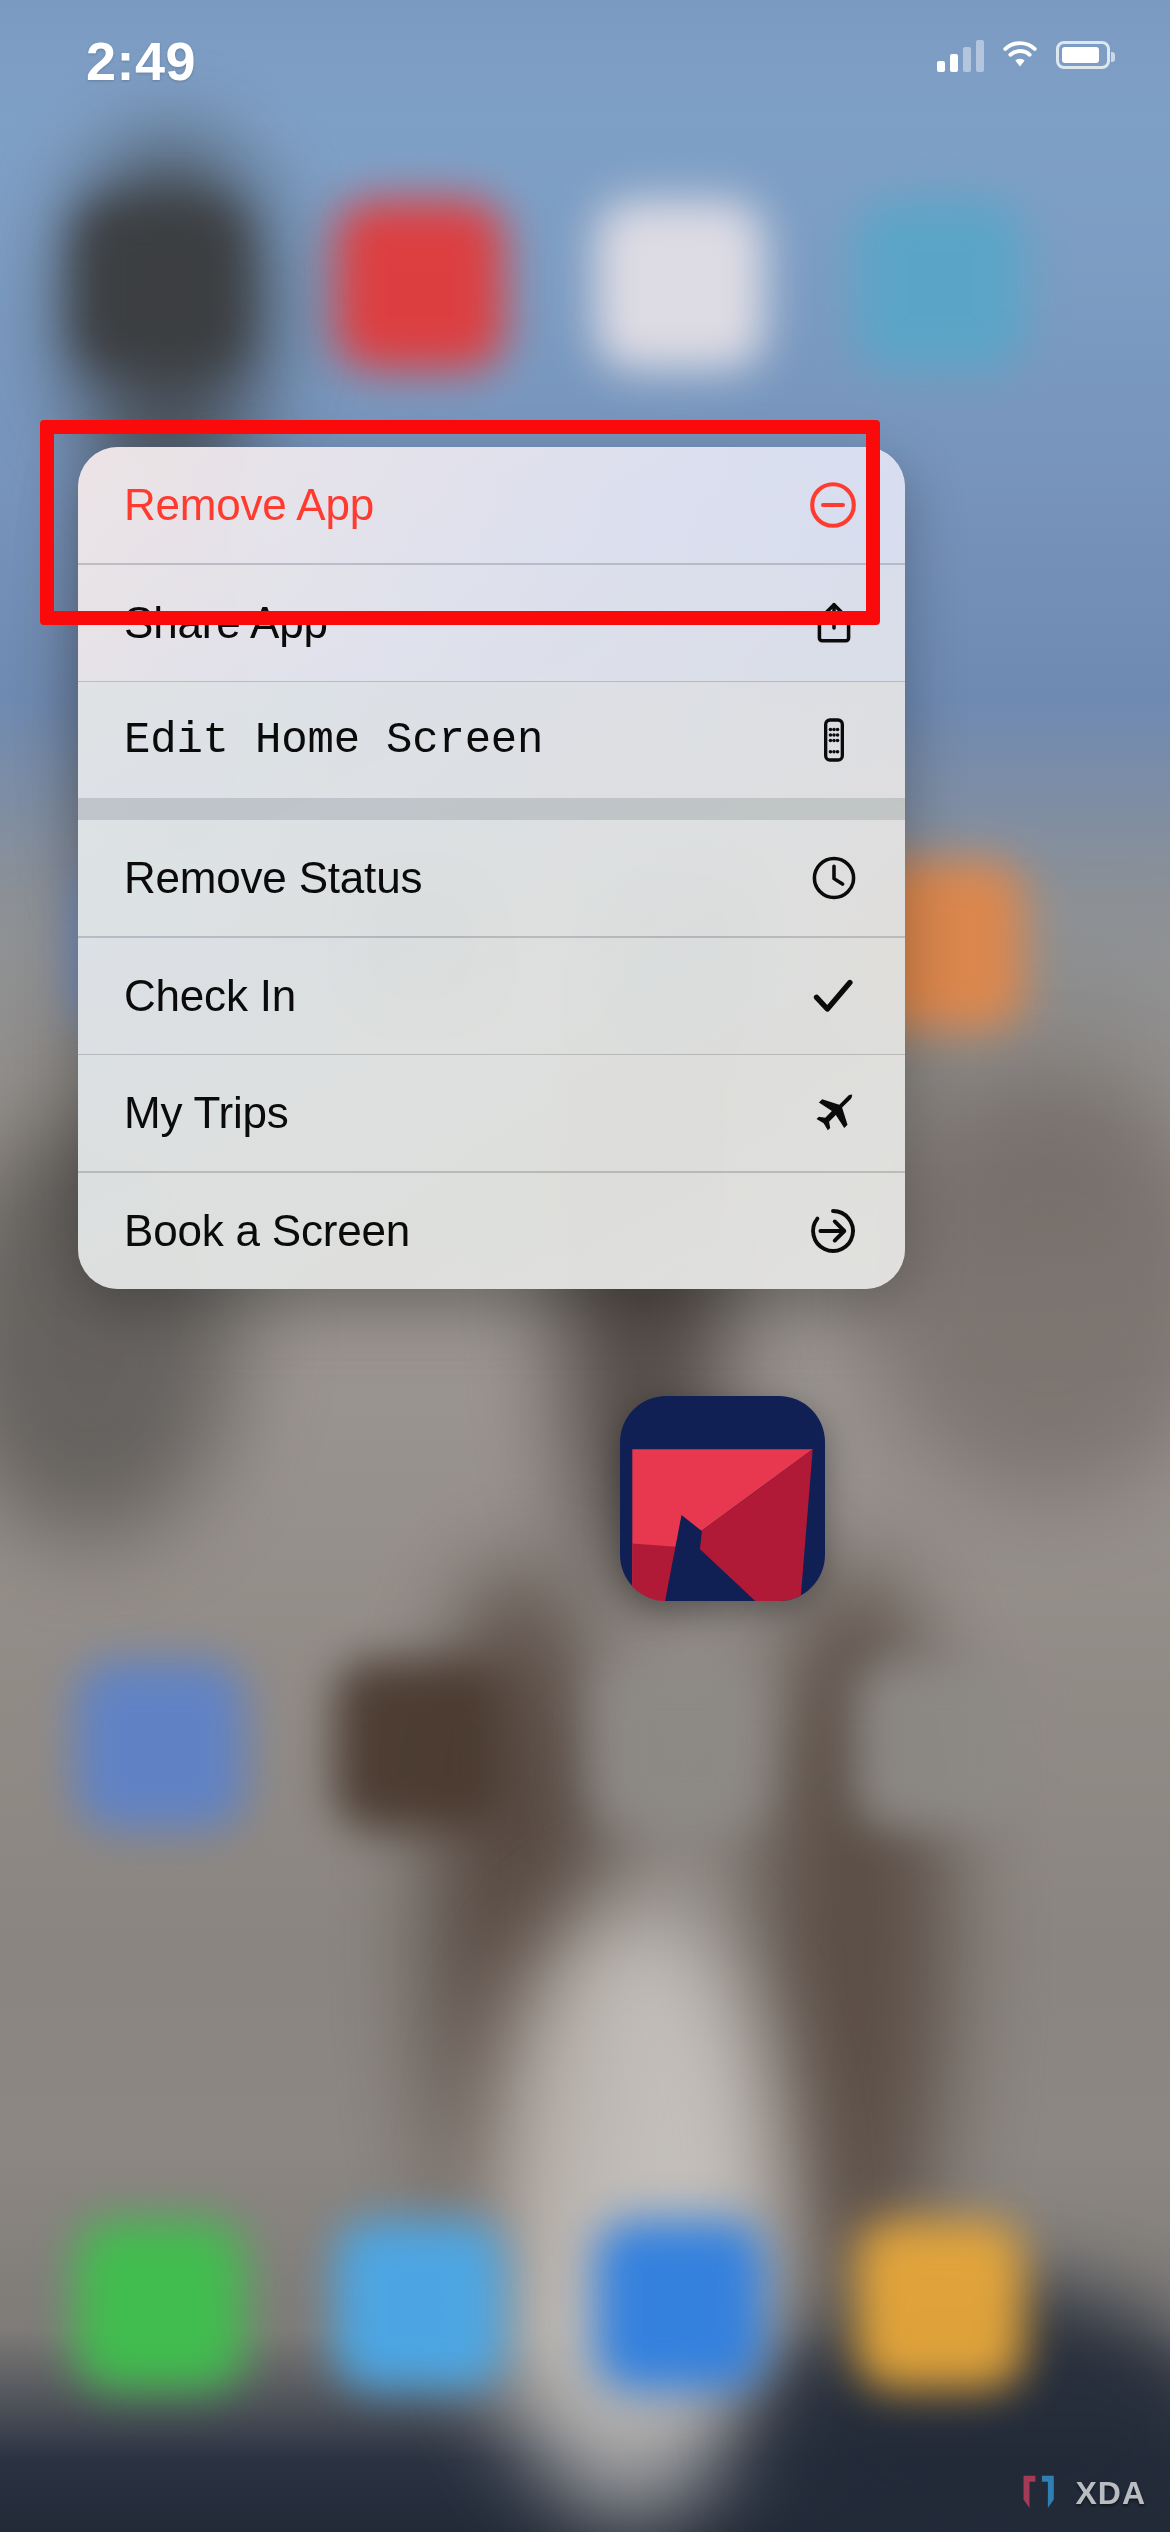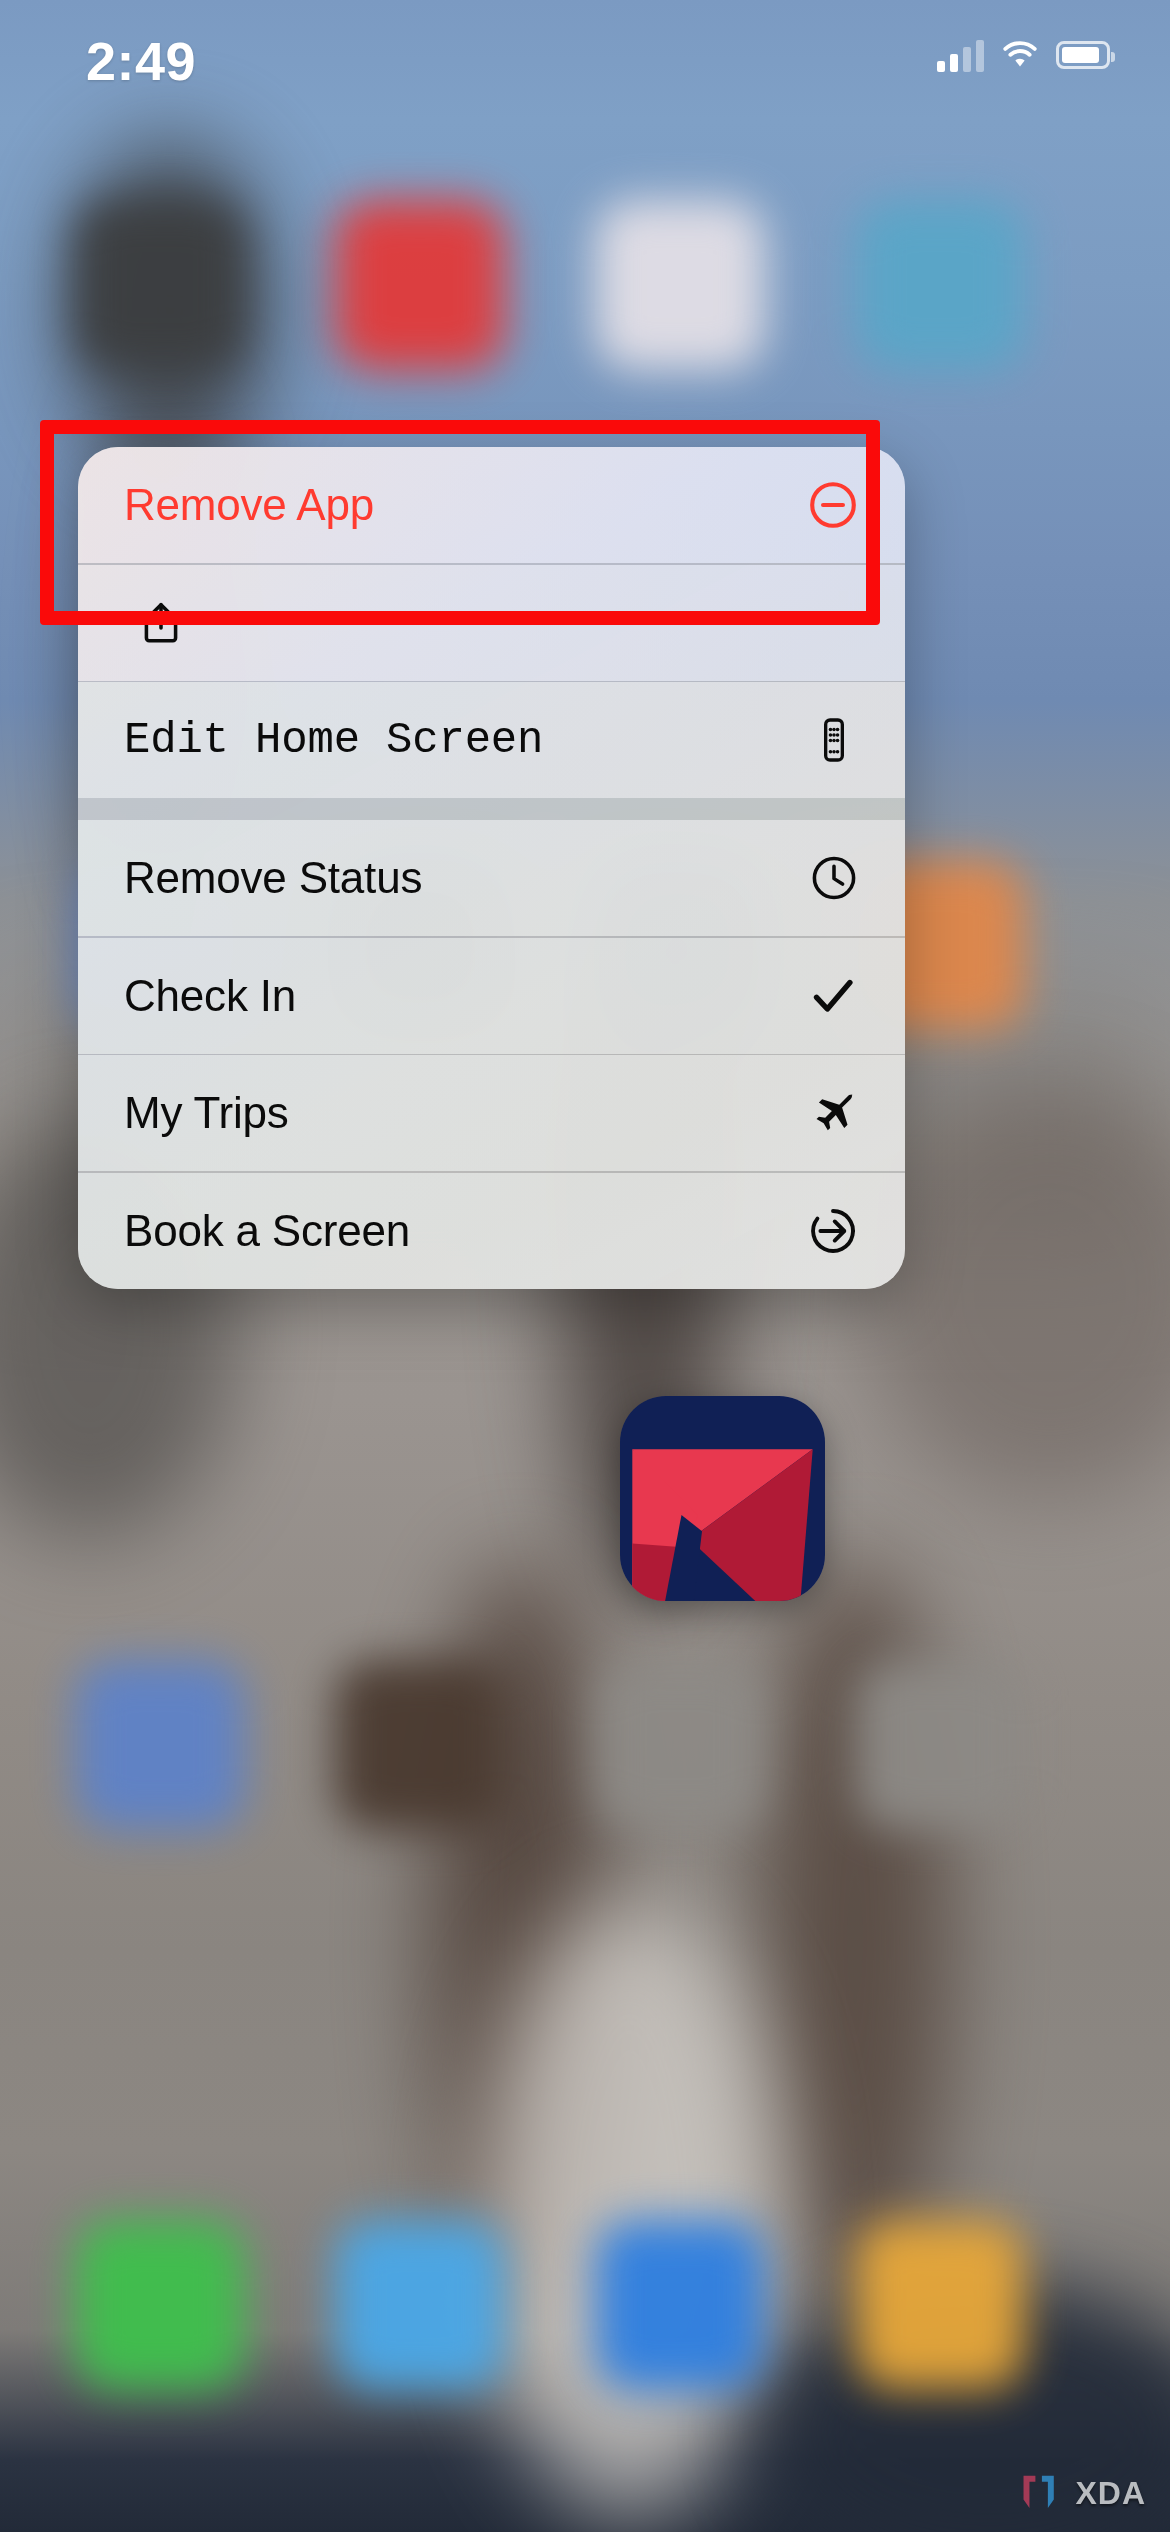--- a/index.html
+++ b/index.html
@@ -235,20 +235,21 @@
       <span class="ic">
         <svg class="glyph" width="52" height="52" viewBox="0 0 24 24">
           <circle cx="12" cy="12" r="9.6" fill="none" stroke="#ff3b30" stroke-width="1.9"></circle>
           <line x1="7.4" y1="12" x2="16.6" y2="12" stroke="#ff3b30" stroke-width="1.9" stroke-linecap="round"></line>
         </svg>
       </span>
     </div>
     <div class="ctx-divider"></div>
 
     <div class="ctx-item tint-b">
+      <span class="lbl">Share App</span>
       <span class="ic">
         <svg class="glyph" width="50" height="50" viewBox="0 0 24 24">
           <path d="M8 10.5H6.3c-.7 0-1.3.6-1.3 1.3v7.4c0 .7.6 1.3 1.3 1.3h11.4c.7 0 1.3-.6 1.3-1.3v-7.4c0-.7-.6-1.3-1.3-1.3H16" fill="none" stroke="#0b0b0b" stroke-width="1.7" stroke-linecap="round"></path>
           <line x1="12" y1="3.2" x2="12" y2="14.4" stroke="#0b0b0b" stroke-width="1.7" stroke-linecap="round"></line>
           <path d="M8.6 6.6L12 3.2l3.4 3.4" fill="none" stroke="#0b0b0b" stroke-width="1.7" stroke-linecap="round" stroke-linejoin="round"></path>
         </svg>
       </span>
     </div>
     <div class="ctx-divider"></div>
 

